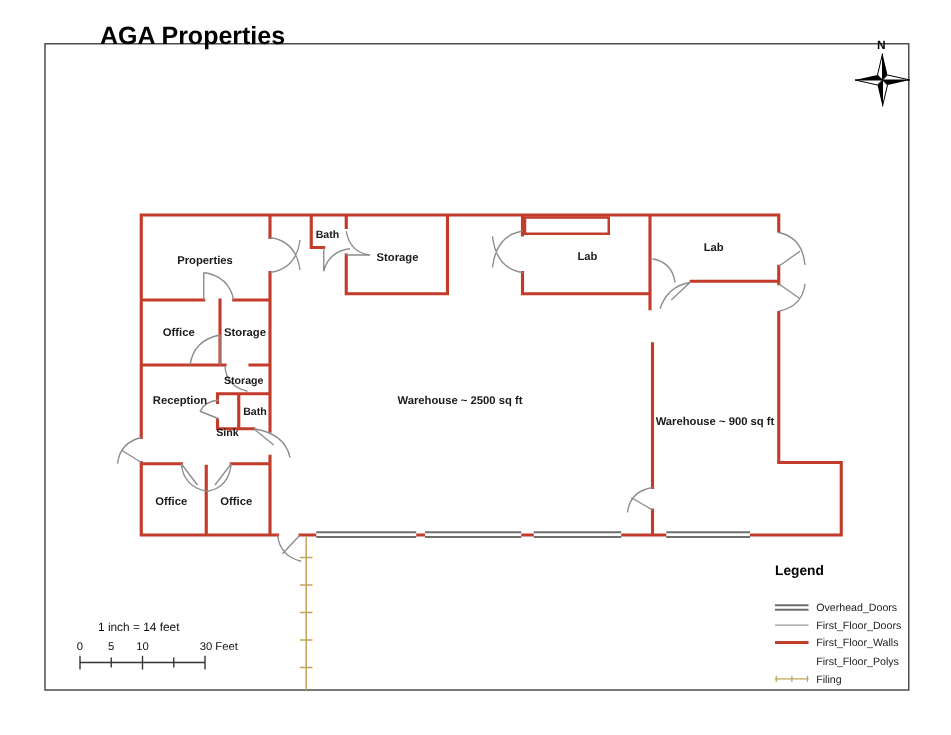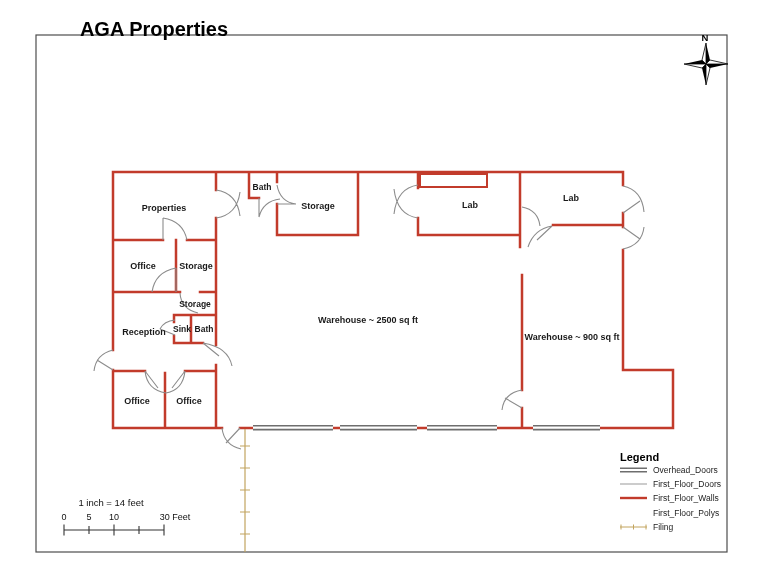--- a/index.html
+++ b/index.html
@@ -25,21 +25,21 @@
     position:absolute;left:111px;top:502px;transform:translate(-50%,-50%);
     font-size:9.5px;color:#111;white-space:nowrap;
   }
   .scale-num{
     position:absolute;transform:translate(-50%,-50%);
     font-size:9px;color:#111;white-space:nowrap;
   }
   .legend{
     position:absolute;left:620px;top:451px;width:120px;
   }
-  .legend-title{font-weight:bold;font-size:11px;color:#000;margin-bottom:0;}
+  .legend-title{font-weight:bold;font-size:11px;color:#000;margin-bottom:16px;}
   .legend-row{display:flex;align-items:center;height:14.2px;}
   .legend-sym{width:27px;margin-right:6px;flex:0 0 27px;}
   .legend-label{font-size:8.5px;color:#222;white-space:nowrap;}
   svg{display:block;}
 </style>
 </head>
 <body>
 
 <div class="canvas">
 
@@ -133,23 +133,23 @@
   <div class="title-block">
     <div>AGA Properties</div>
   </div>
 
   <div class="north-label">N</div>
 
   <div class="lbl" style="left:164px;top:208px">Properties</div>
   <div class="lbl" style="left:143px;top:266px">Office</div>
   <div class="lbl" style="left:196px;top:266px">Storage</div>
   <div class="lbl small" style="left:195px;top:304px">Storage</div>
-  <div class="lbl small" style="left:182px;top:329px">Sink</div>
+  <div class="lbl small" style="left:182px;top:346px">Sink</div>
   <div class="lbl small" style="left:204px;top:329px">Bath</div>
-  <div class="lbl" style="left:144px;top:332px">Reception</div>
+  <div class="lbl" style="left:144px;top:320px">Reception</div>
   <div class="lbl" style="left:137px;top:401px">Office</div>
   <div class="lbl" style="left:189px;top:401px">Office</div>
   <div class="lbl small" style="left:262px;top:187px">Bath</div>
   <div class="lbl" style="left:318px;top:206px">Storage</div>
   <div class="lbl" style="left:470px;top:205px">Lab</div>
   <div class="lbl" style="left:571px;top:198px">Lab</div>
   <div class="lbl" style="left:368px;top:320px">Warehouse ~ 2500 sq ft</div>
   <div class="lbl" style="left:572px;top:337px">Warehouse ~ 900 sq ft</div>
 
   <div class="scale-caption">1 inch = 14 feet</div>

